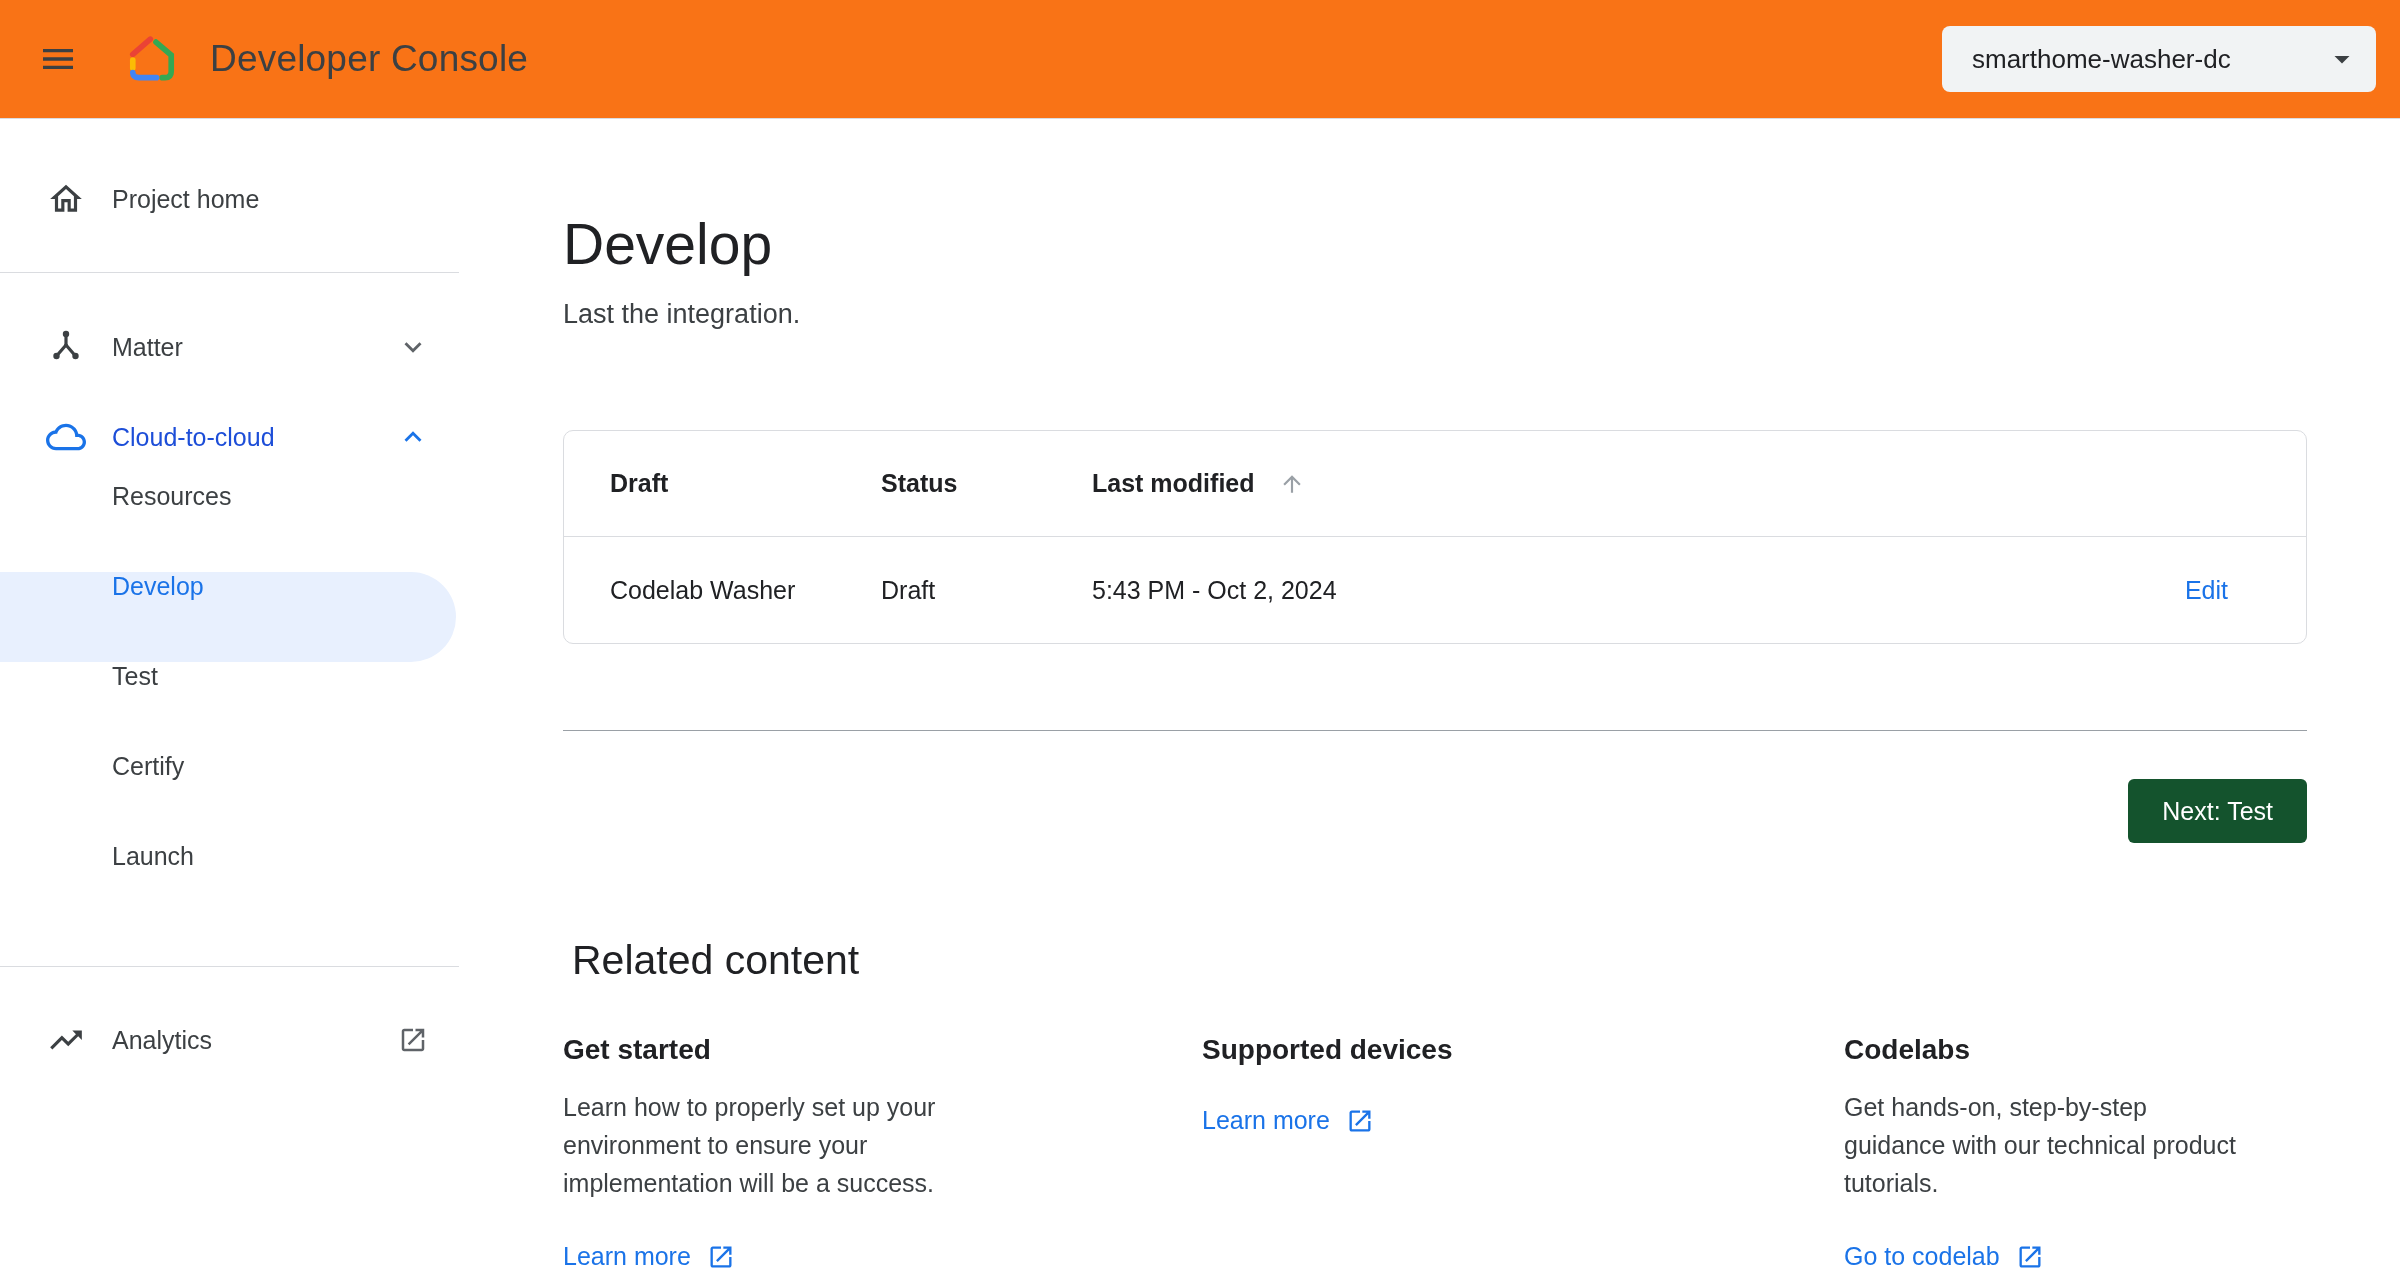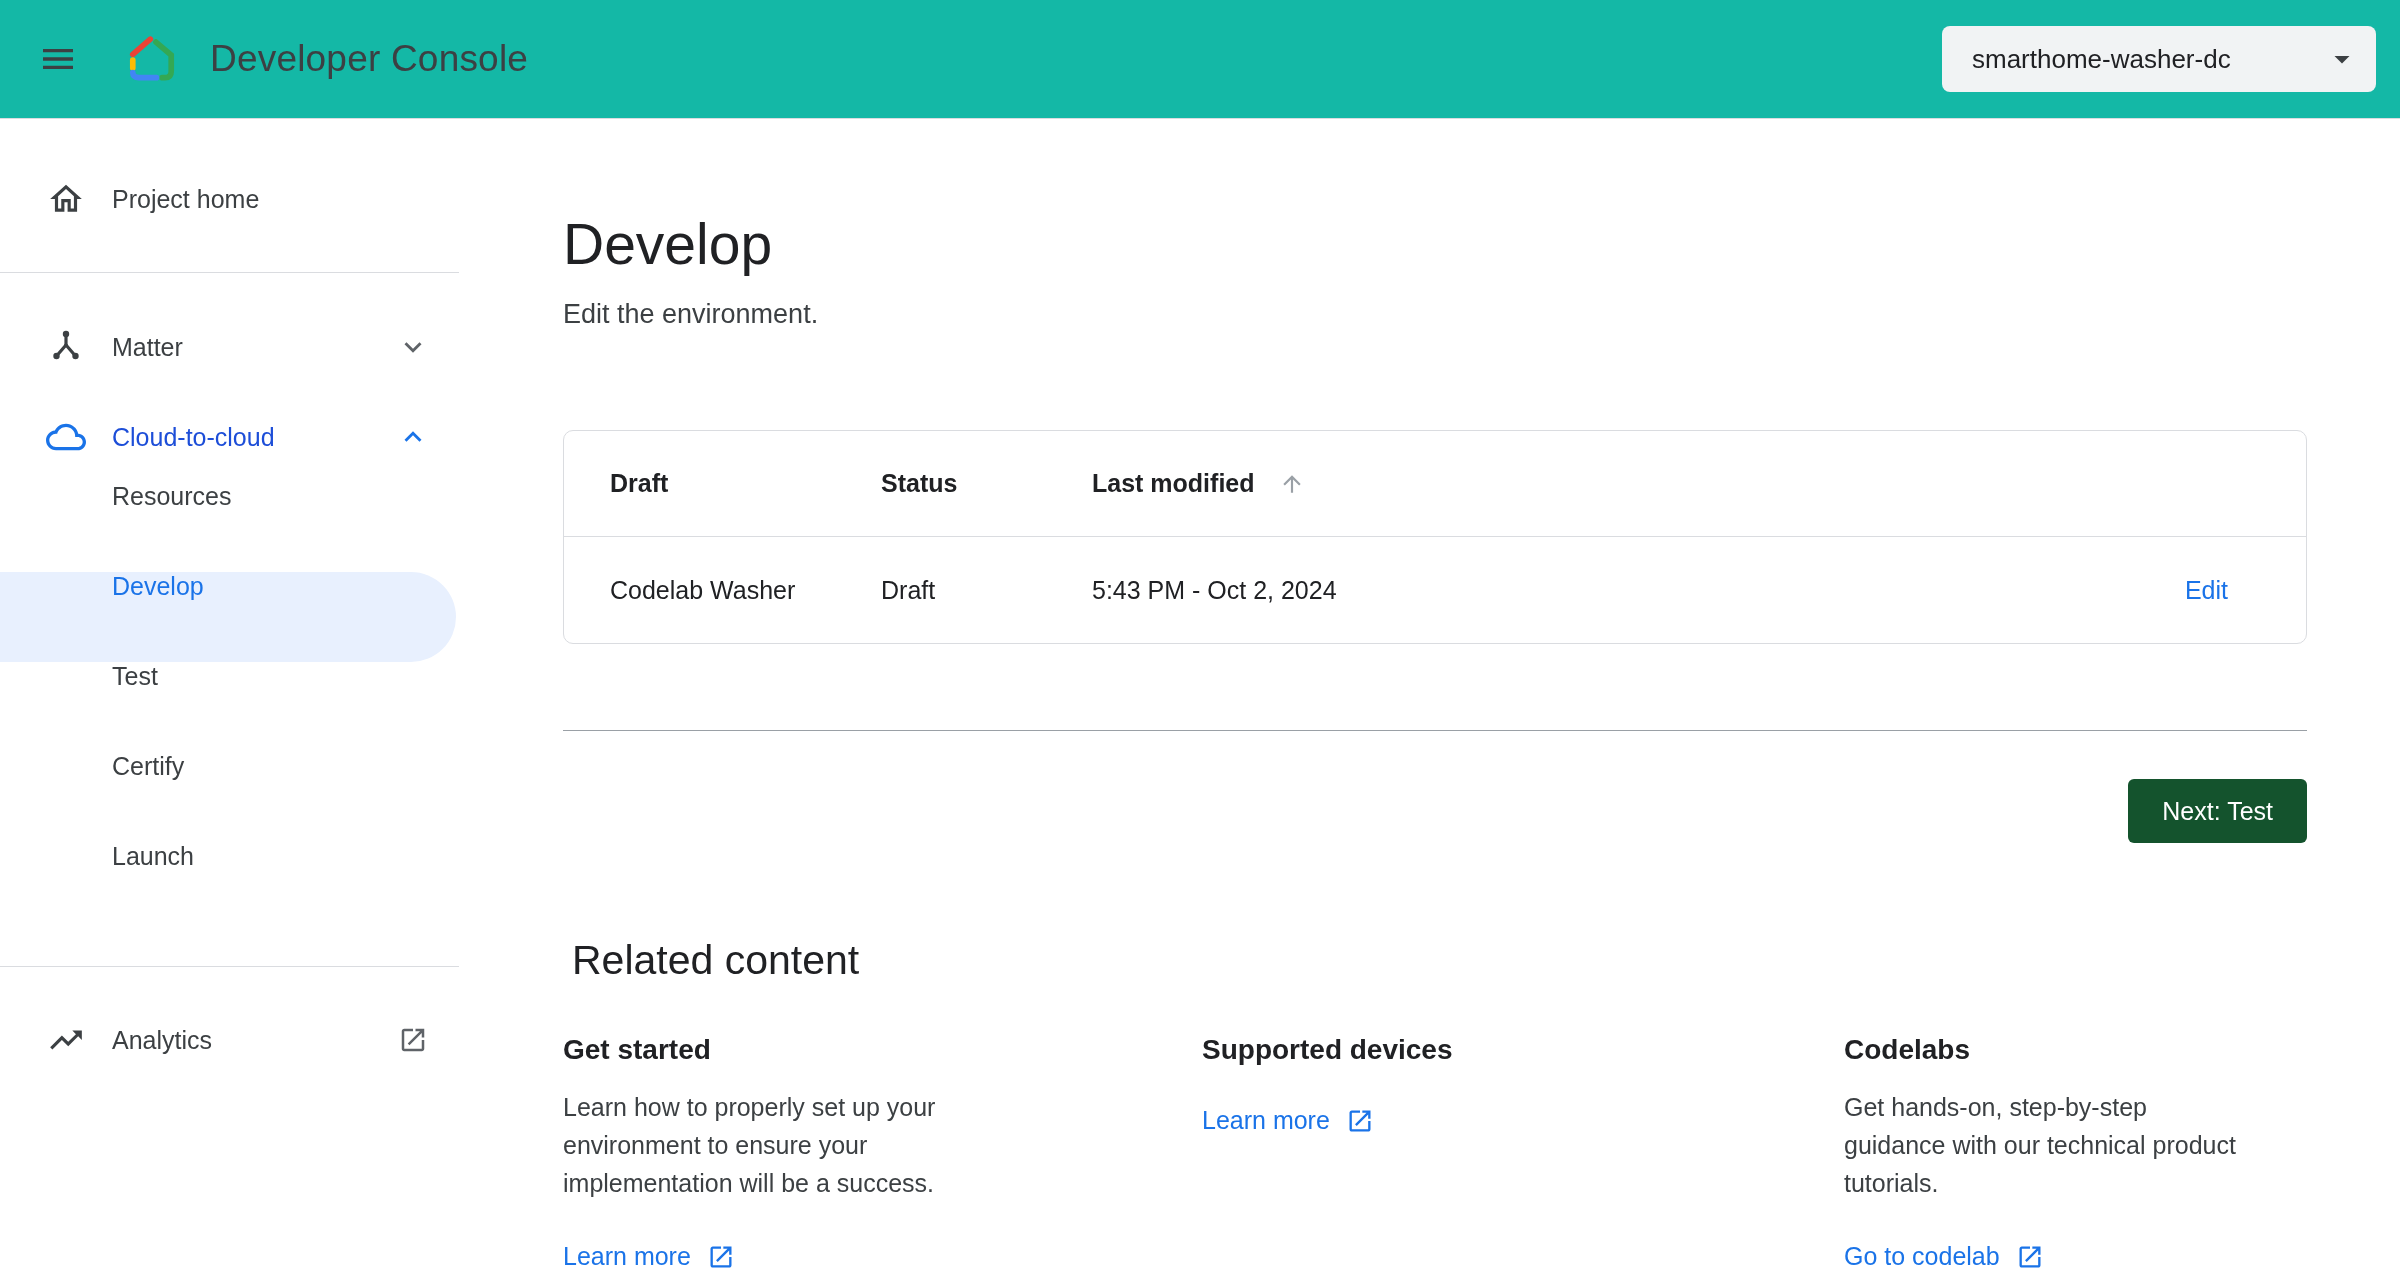--- a/index.html
+++ b/index.html
@@ -8,21 +8,21 @@
     width:2400px; height:1280px; overflow:hidden;
     background:#fff; color:#202124;
     font-family:"Liberation Sans", sans-serif;
   }
 
   
   .header {
     height:119px; display:flex; align-items:center;
     padding:0 24px 0 30px;
     border-bottom:1px solid #dadce0;
-    background:#14b8a6;
+    background:#f97316;
   }
   .menu-btn {
     width:56px; height:56px; display:flex; align-items:center; justify-content:center;
     background:none; border:none; cursor:pointer; padding:0;
   }
   .logo { margin-left:38px; width:56px; height:52px; display:flex; }
   .app-title { margin-left:30px; font-size:37px; color:#3c4043; letter-spacing:.2px; }
   .project-select {
     margin-left:auto; min-width:434px; height:66px;
     background:#f1f3f4; border-radius:8px;
@@ -205,21 +205,21 @@
         <svg width="30" height="30" viewBox="0 0 24 24">
             <path fill="#5f6368" d="M19 19H5V5h7V3H5c-1.11 0-2 .9-2 2v14c0 1.1.89 2 2 2h14c1.1 0 2-.9 2-2v-7h-2v7zM14 3v2h3.59l-9.83 9.83 1.41 1.41L19 6.41V10h2V3h-7z"></path>
           </svg>
       </span>
     </div>
   </nav>
 
   <main class="main">
     <div class="main-inner">
       <h1 class="page-title">Develop</h1>
-      <div class="page-subtitle">Edit the environment.</div>
+      <div class="page-subtitle">Last the integration.</div>
 
       <div class="int-table">
         <div class="t-row head">
           <span>Draft</span>
           <span>Status</span>
           <span class="th-sort">
             <span>Last modified</span>
             <span style="display:flex;">
               <svg width="26" height="26" viewBox="0 0 24 24">
                   <path fill="#9aa0a6" d="M4 12l1.41 1.41L11 7.83V20h2V7.83l5.58 5.58L20 12l-8-8-8 8z"></path>

